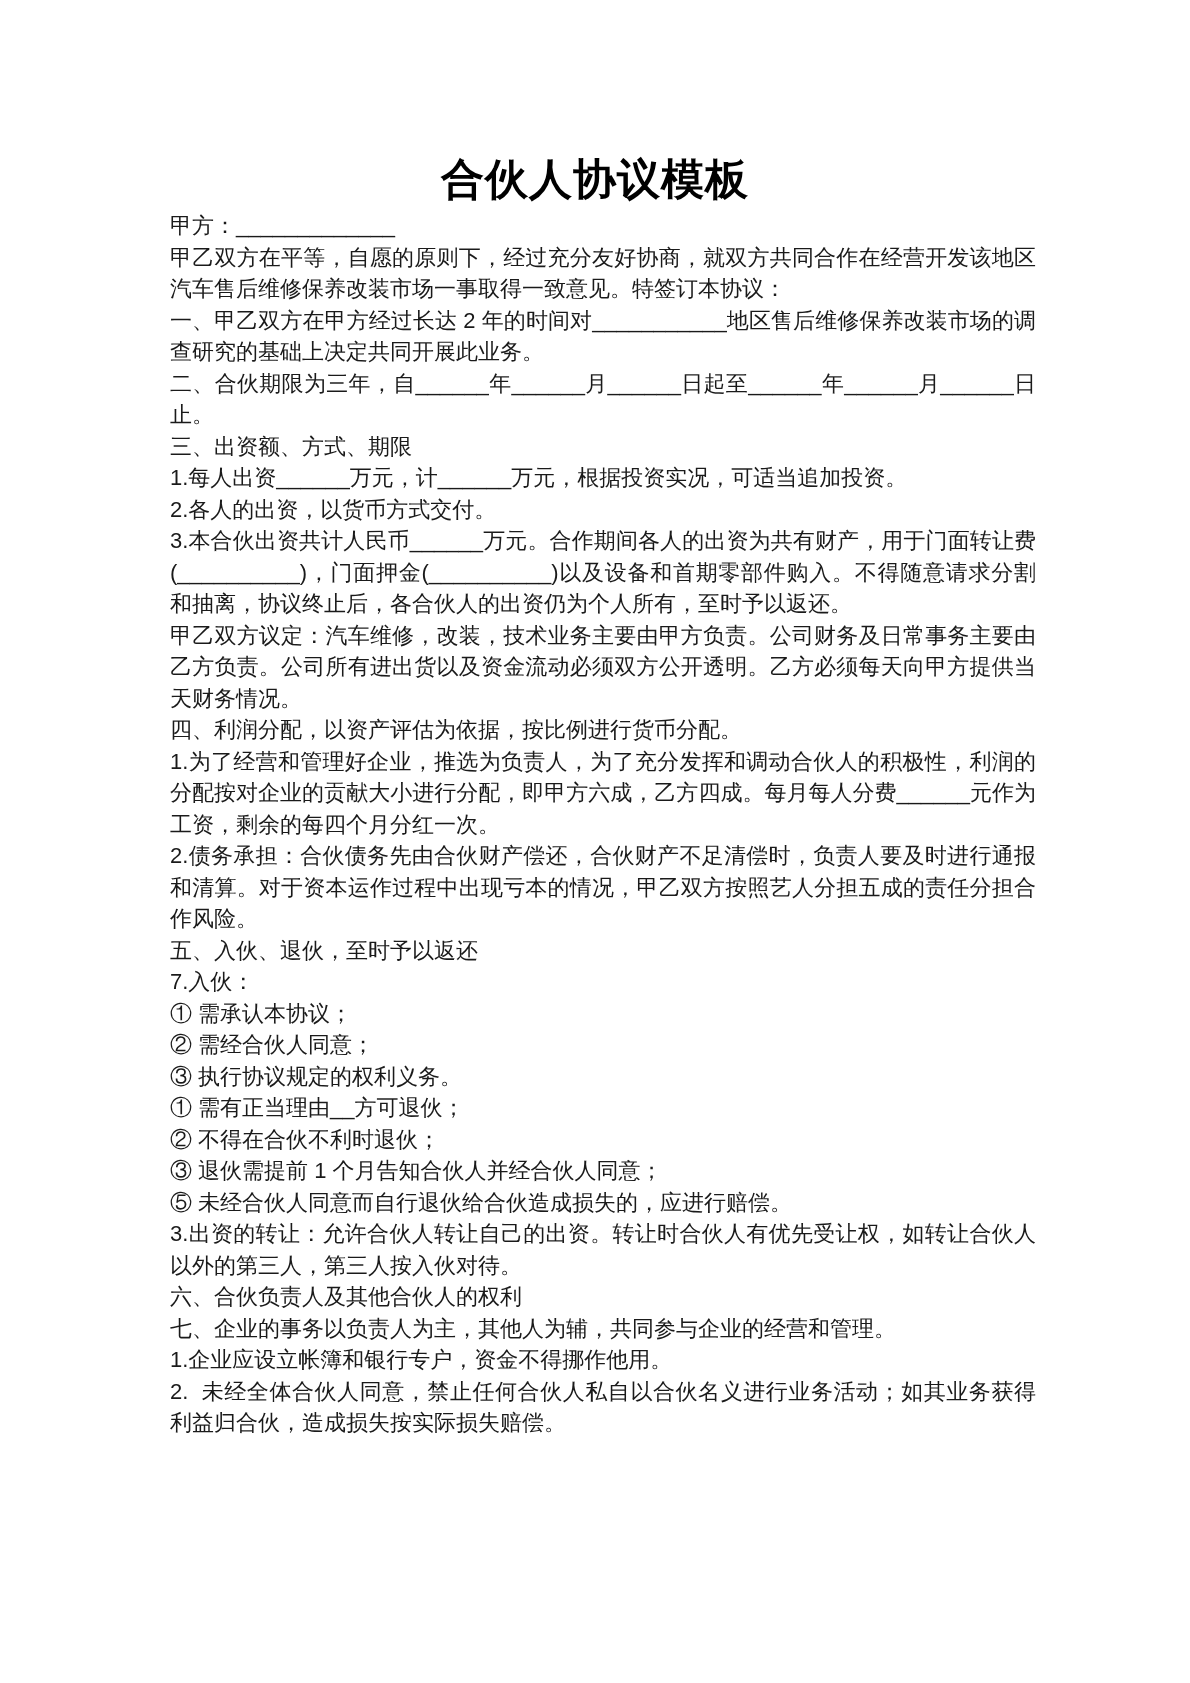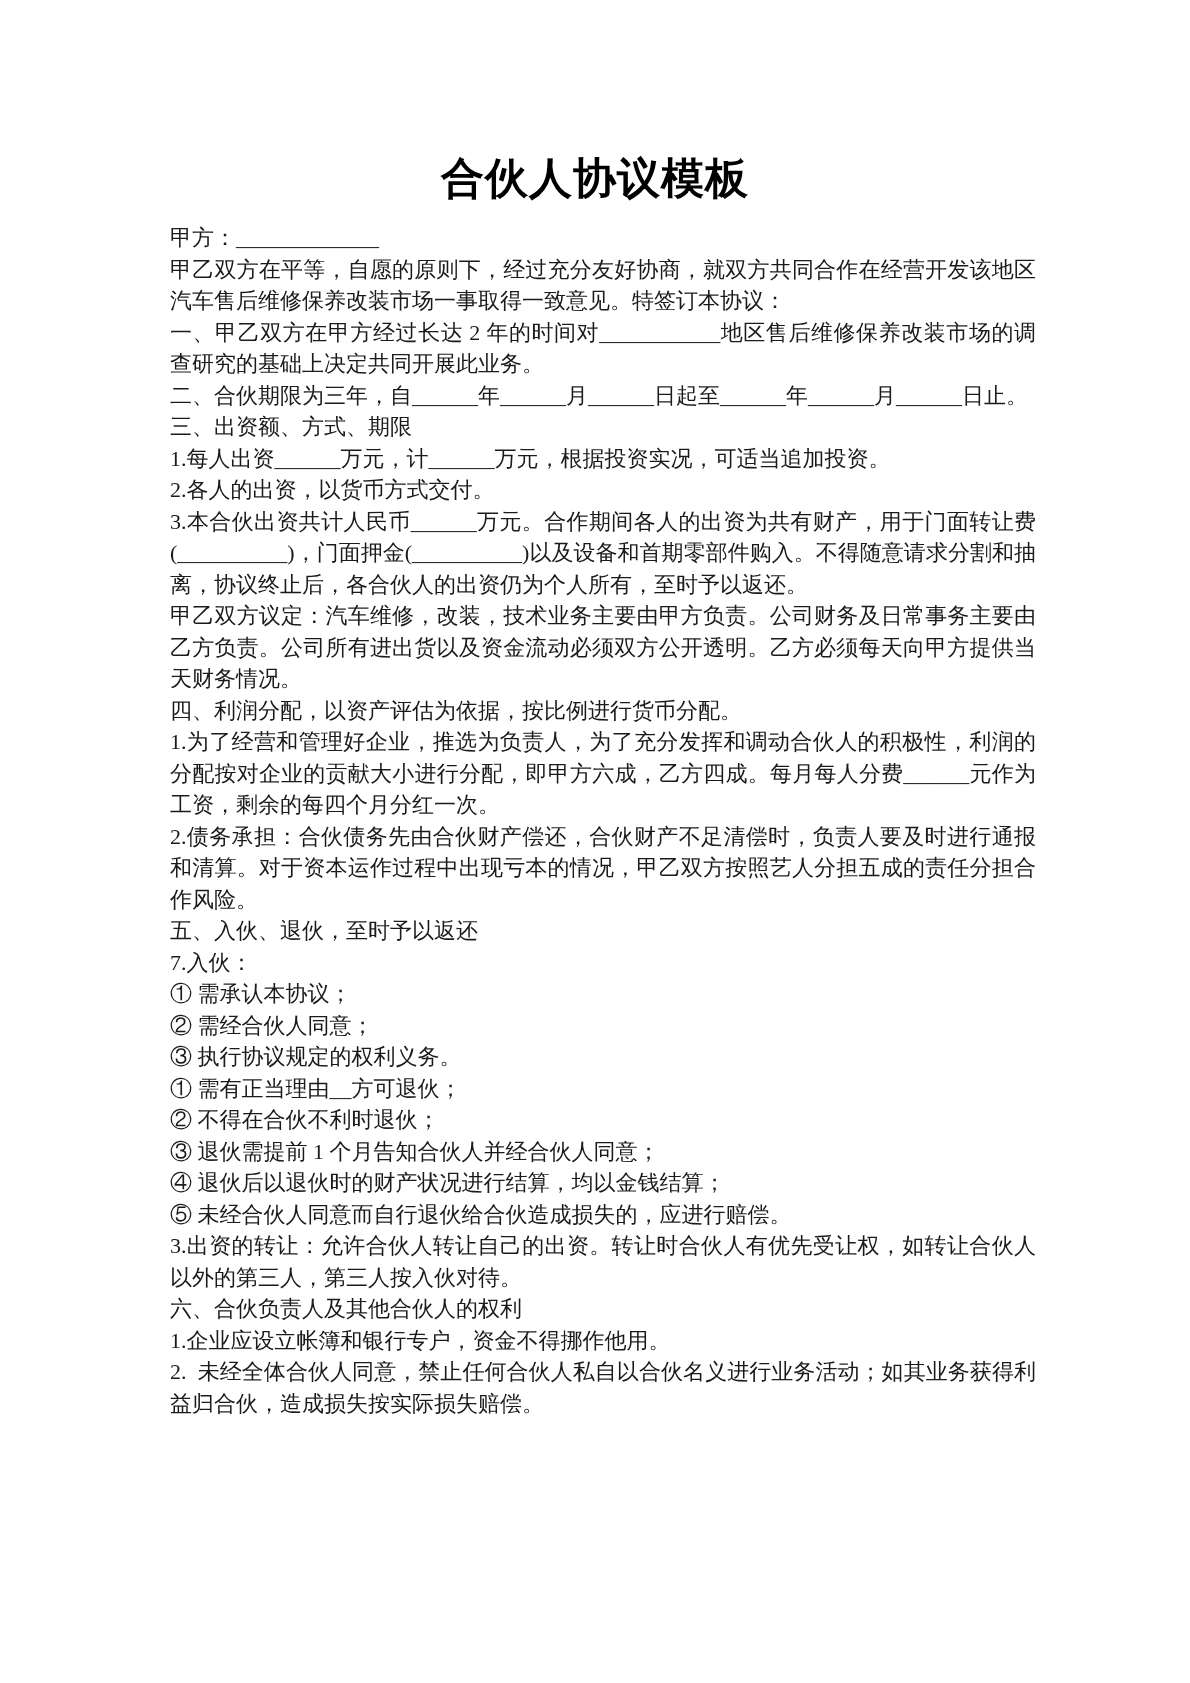--- a/index.html
+++ b/index.html
@@ -6,39 +6,39 @@
     margin: 0;
     padding: 0;
     background: #ffffff;
   }
   .page {
     position: relative;
     width: 1190px;
     height: 1683px;
     background: #ffffff;
     overflow: hidden;
-    font-family: Liberation Serif, serif;
+    font-family: Liberation Sans, sans-serif;
     color: #1a1a1a;
   }
   .title {
     position: absolute;
     top: 152px;
     left: 0;
     width: 100%;
     margin: 0;
     text-align: center;
     font-size: 43px;
     line-height: 54px;
     font-weight: bold;
     letter-spacing: 1px;
     color: #000000;
   }
   .content {
     position: absolute;
-    top: 222px;
+    top: 210px;
     left: 170px;
     width: 866px;
     font-size: 22px;
     line-height: 31.5px;
     text-align: justify;
   }
   .content p {
     margin: 0;
     padding: 0;
     word-break: break-all;
@@ -63,20 +63,20 @@
     <p>1.为了经营和管理好企业，推选为负责人，为了充分发挥和调动合伙人的积极性，利润的分配按对企业的贡献大小进行分配，即甲方六成，乙方四成。每月每人分费______元作为工资，剩余的每四个月分红一次。</p>
     <p>2.债务承担：合伙债务先由合伙财产偿还，合伙财产不足清偿时，负责人要及时进行通报和清算。对于资本运作过程中出现亏本的情况，甲乙双方按照艺人分担五成的责任分担合作风险。</p>
     <p>五、入伙、退伙，至时予以返还</p>
     <p>7.入伙：</p>
     <p>① 需承认本协议；</p>
     <p>② 需经合伙人同意；</p>
     <p>③ 执行协议规定的权利义务。</p>
     <p>① 需有正当理由__方可退伙；</p>
     <p>② 不得在合伙不利时退伙；</p>
     <p>③ 退伙需提前 1 个月告知合伙人并经合伙人同意；</p>
-    <p>④ 退伙后以退伙时的财产状况进行结算，均以金钱结算；</p>
     <p>⑤ 未经合伙人同意而自行退伙给合伙造成损失的，应进行赔偿。</p>
     <p>3.出资的转让：允许合伙人转让自己的出资。转让时合伙人有优先受让权，如转让合伙人以外的第三人，第三人按入伙对待。</p>
     <p>六、合伙负责人及其他合伙人的权利</p>
+    <p>七、企业的事务以负责人为主，其他人为辅，共同参与企业的经营和管理。</p>
     <p>1.企业应设立帐簿和银行专户，资金不得挪作他用。</p>
     <p>2.&nbsp; 未经全体合伙人同意，禁止任何合伙人私自以合伙名义进行业务活动；如其业务获得利益归合伙，造成损失按实际损失赔偿。</p>
   </div>
 </div>
 
 </body></html>

